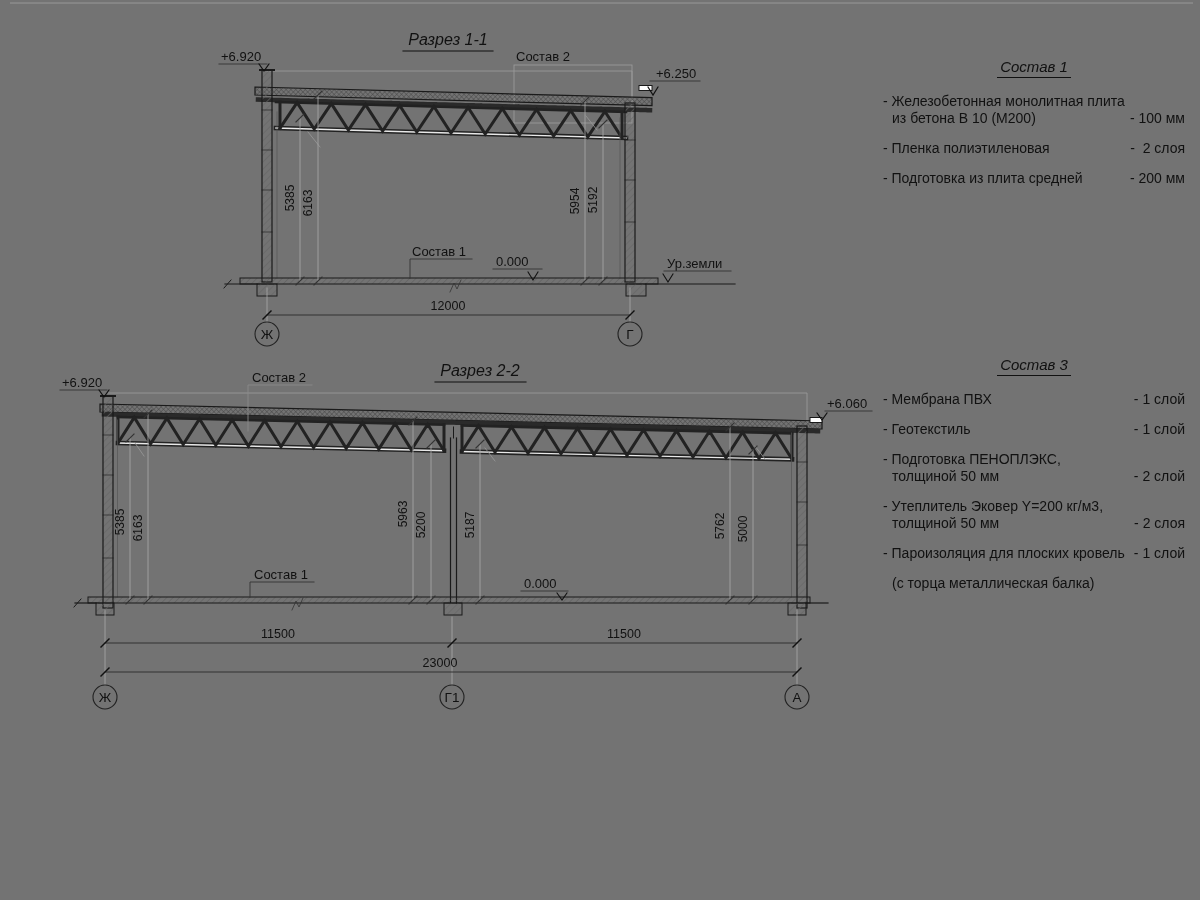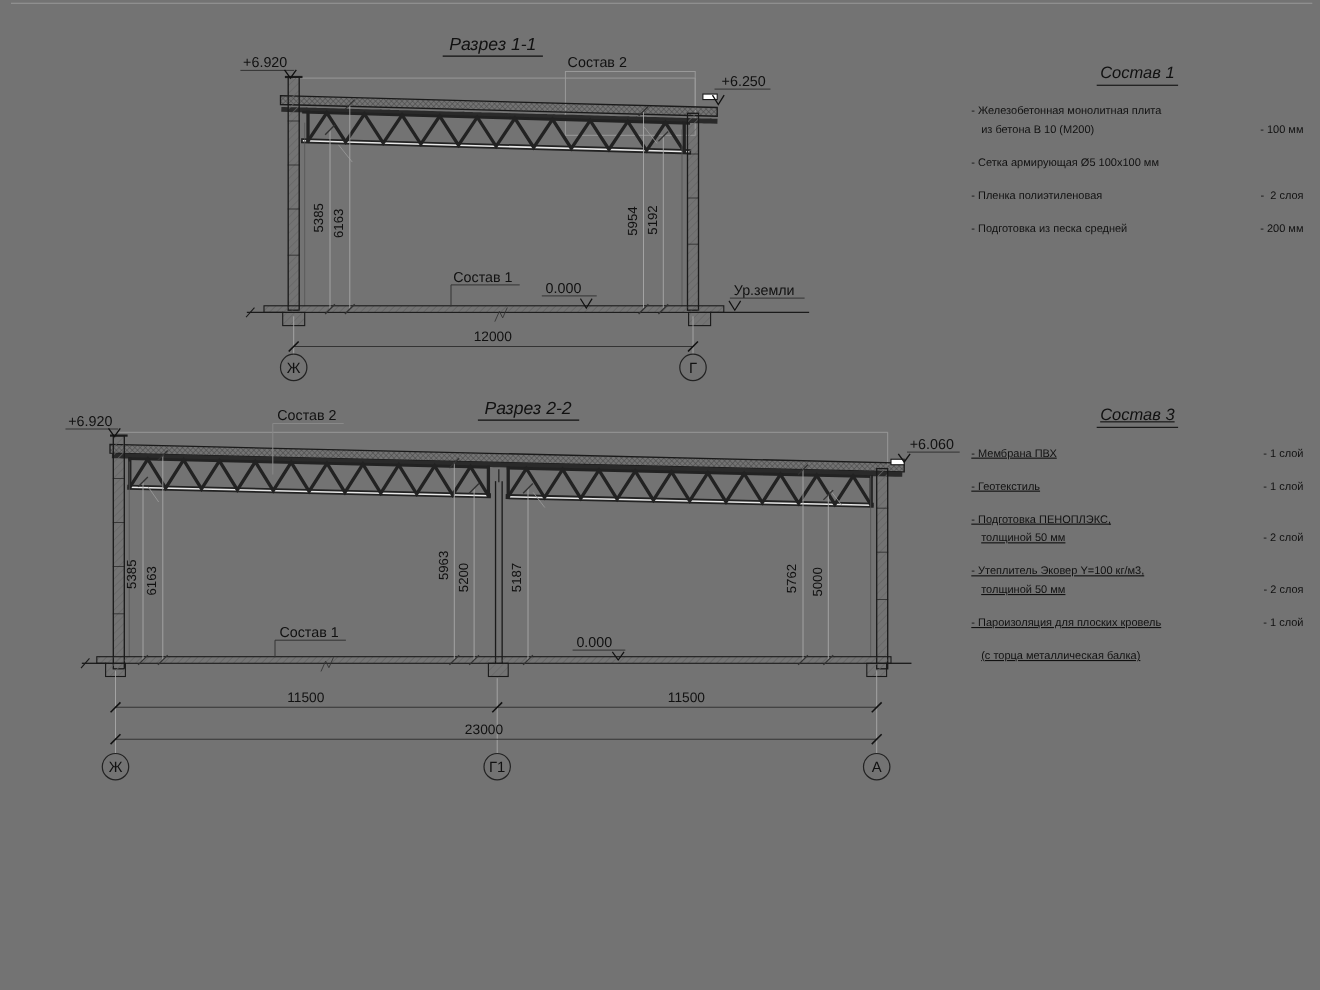--- a/index.html
+++ b/index.html
@@ -8,21 +8,21 @@
   .page svg{position:absolute;left:0;top:0;}
   svg text{fill:#111;font-family:"Liberation Sans",sans-serif;}
   .title{font-size:16px;font-style:italic;}
   .lab{font-size:13px;}
   .dimv{font-size:12px;}
   .dimh{font-size:12.5px;}
   .ax{font-size:13.5px;}
   .legend{position:absolute;width:302px;color:#111;}
   .legend .hd{text-align:center;font-style:italic;font-size:15px;margin-bottom:18px;}
   .legend .hd span{border-bottom:1.2px solid #111;padding:0 3px 2px;}
-  .item{position:relative;margin-bottom:13px;font-size:10px;line-height:17px;}
+  .item{position:relative;margin-bottom:13px;font-size:14px;line-height:17px;}
   .item .val{position:absolute;right:0;bottom:0;white-space:pre;margin-left:16px;}
   .item .l2{padding-left:9px;}
 </style>
 </head>
 <body>
 
 <div class="page">
 
 <svg width="1200" height="900" viewBox="0 0 1200 900">
   <defs>
@@ -276,50 +276,46 @@
 </svg>
 
 <div class="legend" style="left:883px;top:58px;">
   <div class="hd"><span>Состав 1</span></div>
   <div class="item">
     <div class="l1">- Железобетонная  монолитная плита</div>
     <div class="l2">из бетона В 10 (М200)</div>
     <span class="val">- 100 мм</span>
   </div>
   <div class="item">
-    <div class="l1">- Сетка армирующая Ø5 100х100 мм</div>
-    <span class="val"></span>
-  </div>
-  <div class="item">
     <div class="l1">- Пленка полиэтиленовая</div>
     <span class="val">-  2 слоя</span>
   </div>
   <div class="item">
-    <div class="l1">- Подготовка из песка средней</div>
+    <div class="l1">- Подготовка из плита средней</div>
     <span class="val">- 200 мм</span>
   </div>
 </div>
 
-<div class="legend" style="left:883px;top:369px;text-decoration:underline;">
+<div class="legend" style="left:883px;top:356px;">
   <div class="hd"><span>Состав 3</span></div>
   <div class="item">
     <div class="l1">- Мембрана ПВХ</div>
     <span class="val">- 1 слой</span>
   </div>
   <div class="item">
     <div class="l1">- Геотекстиль</div>
     <span class="val">- 1 слой</span>
   </div>
   <div class="item">
     <div class="l1">- Подготовка ПЕНОПЛЭКС,</div>
     <div class="l2">толщиной 50 мм</div>
     <span class="val">- 2 слой</span>
   </div>
   <div class="item">
-    <div class="l1">- Утеплитель Эковер Y=100 кг/м3,</div>
+    <div class="l1">- Утеплитель Эковер Y=200 кг/м3,</div>
     <div class="l2">толщиной 50 мм</div>
     <span class="val">- 2 слоя</span>
   </div>
   <div class="item">
     <div class="l1">- Пароизоляция для плоских кровель</div>
     <span class="val">- 1 слой</span>
   </div>
   <div class="item">
     <div class="l2">(с торца металлическая балка)</div>
     <span class="val"></span>

